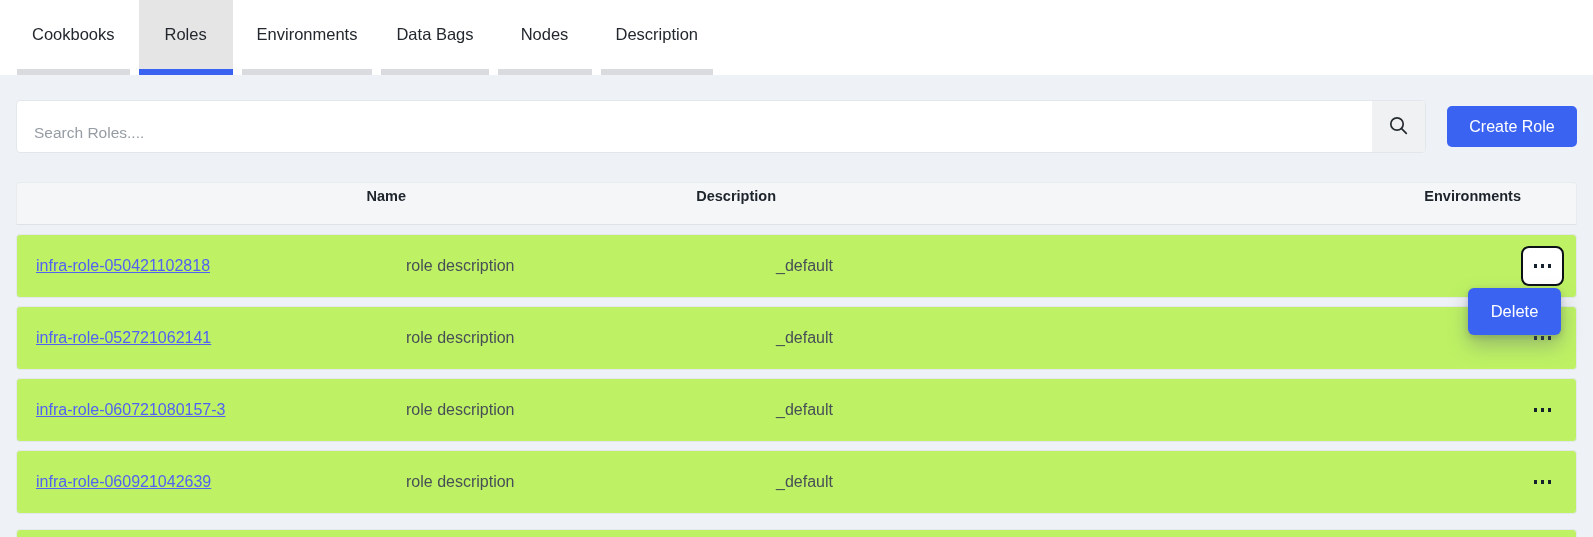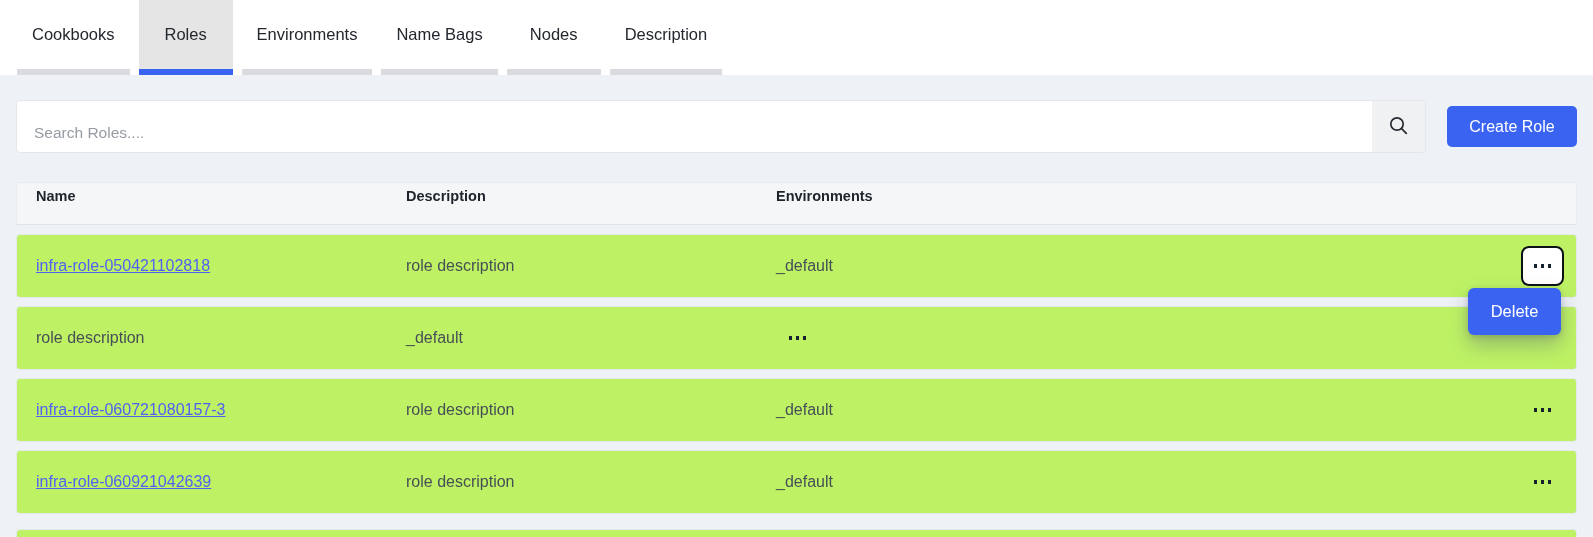--- a/index.html
+++ b/index.html
@@ -101,20 +101,21 @@
     margin-top: 29px;
     height: 43px;
     padding: 0 12px 16px 19px;
     background: rgba(255, 255, 255, 0.35);
     border: 1px solid rgba(222, 227, 232, 0.55);
     border-bottom: 1px solid #dee3e8;
     border-radius: 4px 4px 0 0;
     font-size: 14.5px;
     font-weight: 700;
     color: #1e242b;
+    text-align: right;
   }
   .row {
     position: relative;
     height: 64px;
     padding: 0 12px 0 19px;
     background: #bef264;
     border: 1px solid #e4e8ec;
     border-radius: 4px;
     margin-top: 8px;
     font-size: 16px;
@@ -179,21 +180,21 @@
   </div>
   <div class="tab active">
     <span>Roles</span>
     <div class="underline"></div>
   </div>
   <div class="tab">
     <span>Environments</span>
     <div class="underline"></div>
   </div>
   <div class="tab">
-    <span>Name Bags</span>
+    <span>Data Bags</span>
     <div class="underline"></div>
   </div>
   <div class="tab">
     <span>Nodes</span>
     <div class="underline"></div>
   </div>
   <div class="tab">
     <span>Description</span>
     <div class="underline"></div>
   </div>
@@ -233,20 +234,23 @@
       <span style="display:flex;gap:3.5px;">
         <span class="dot"></span>
           <span class="dot"></span>
           <span class="dot"></span>
       </span>
     </button>
     <button class="delete-popup">Delete</button>
   </div>
 
   <div class="row grid-cols">
+    <span>
+      <a href="#" class="name-link">infra-role-052721062141</a>
+    </span>
     <span>role description</span>
     <span>_default</span>
     <button class="dots-btn">
       <span style="display:flex;gap:3.5px;">
         <span class="dot"></span>
           <span class="dot"></span>
           <span class="dot"></span>
       </span>
     </button>
   </div>

